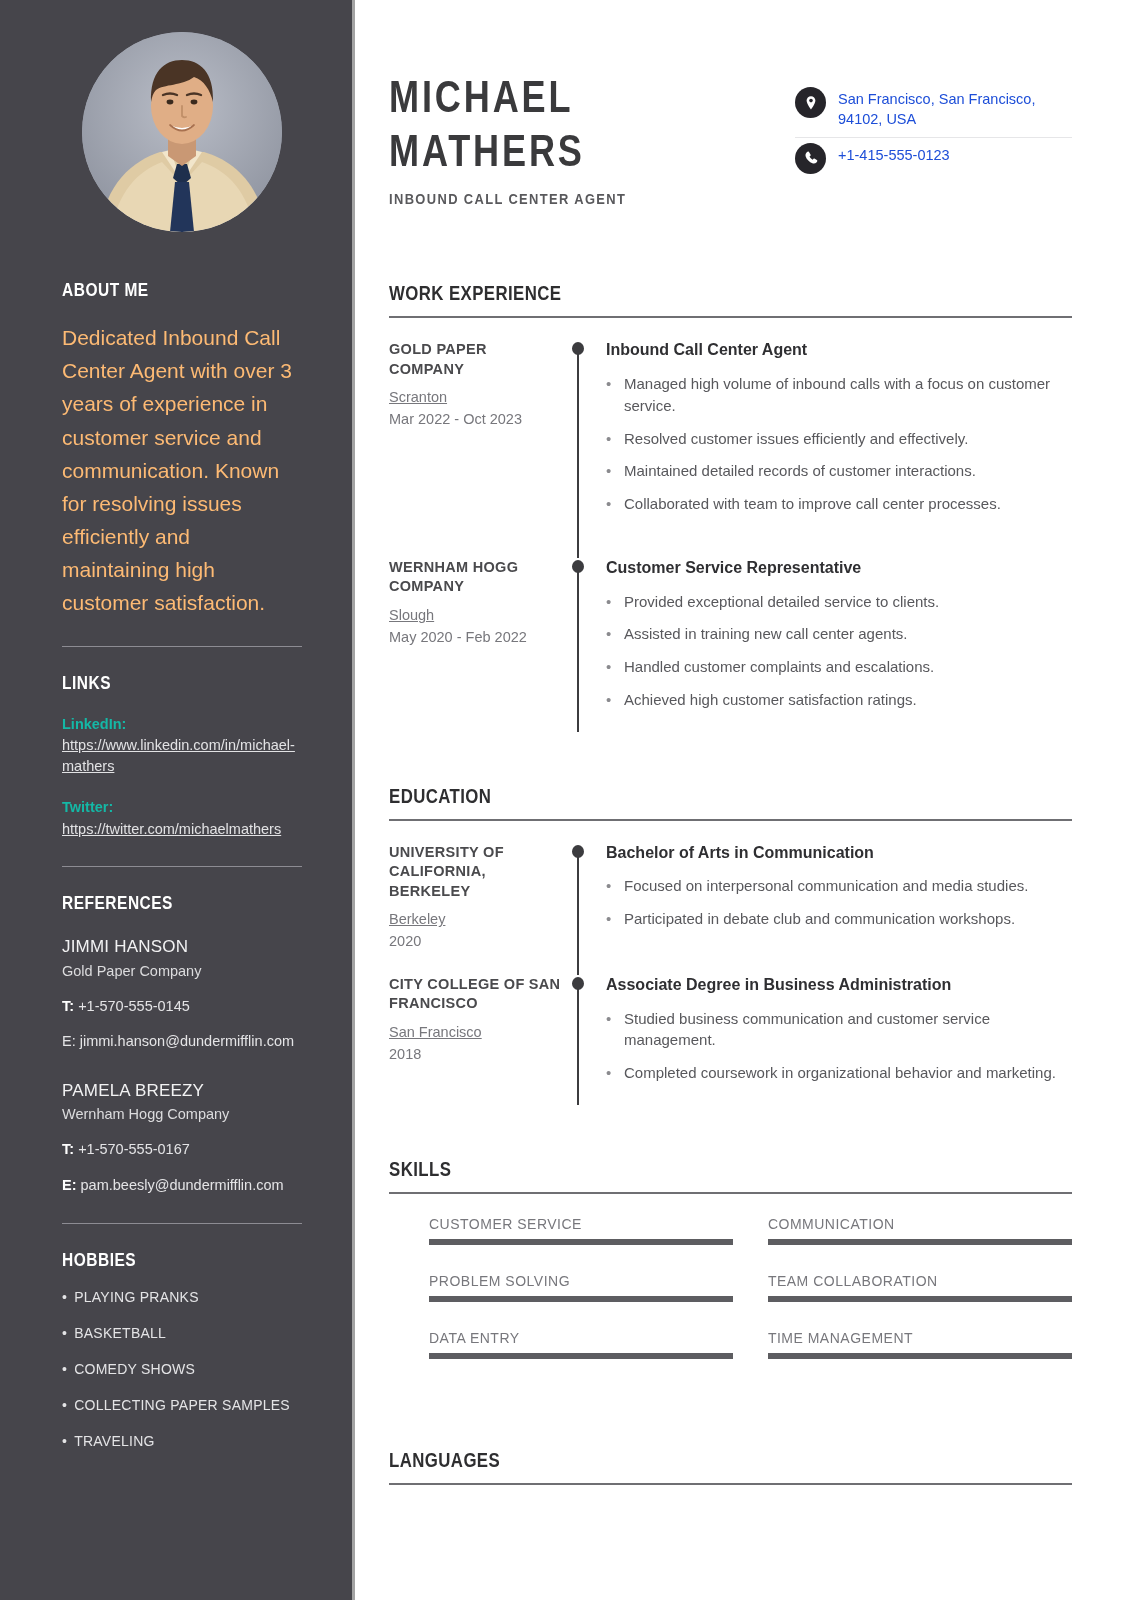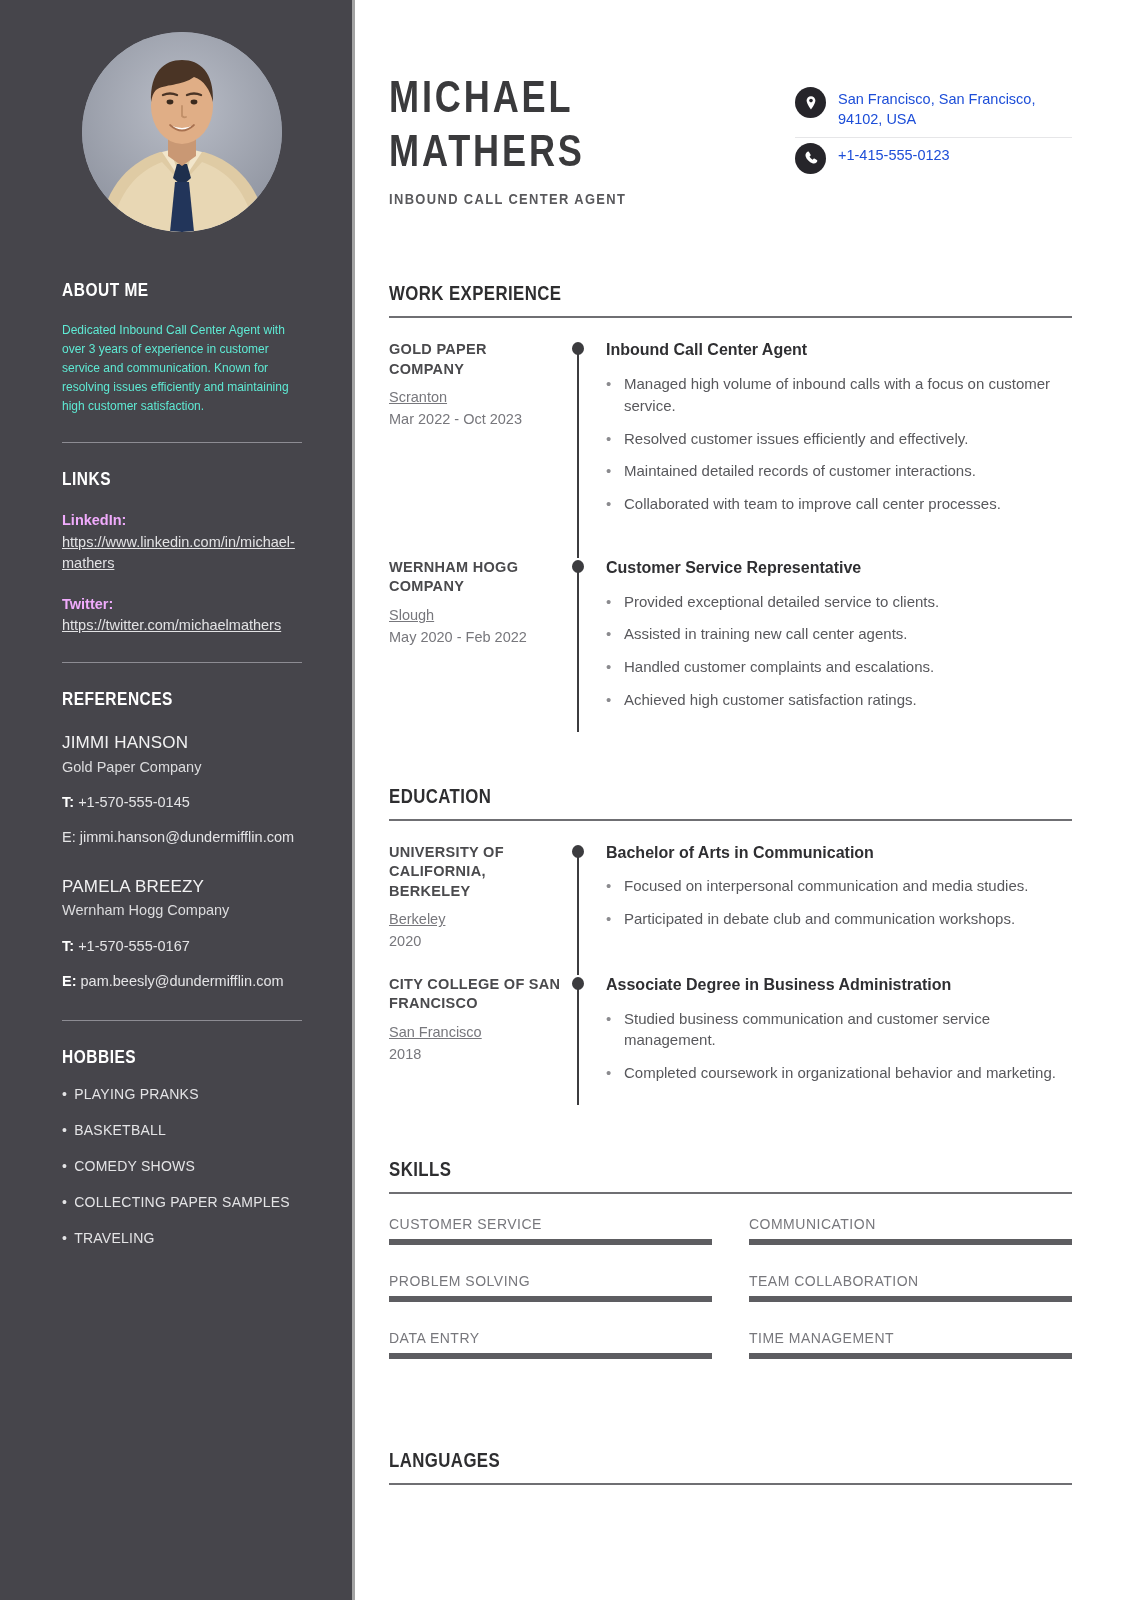--- a/index.html
+++ b/index.html
@@ -58,38 +58,38 @@
     transform-origin: left center;
   }
 
   .side-h.about   { margin-top: 48px; }
   .side-h.links   { margin-top: 0; }
   .side-h.refs    { margin-top: 0; }
   .side-h.hobbies { margin-top: 0; }
 
   .about-text {
     margin-top: 20px;
-    font-size: 12px;
+    font-size: 21px;
     line-height: 1.58;
-    color: #5eead4;
+    color: #fdba74;
   }
 
   .side-divider {
     height: 1px;
     background: #8d8c93;
     margin: 26px 0 26px 0;
   }
 
   .link-block { margin-top: 20px; }
   .link-block + .link-block { margin-top: 20px; }
 
   .link-label {
     font-size: 14.5px;
     font-weight: bold;
-    color: #f0abfc;
+    color: #14b8a6;
     line-height: 1.5;
   }
 
   .link-url {
     font-size: 14.5px;
     color: #e2e2e4;
     text-decoration: underline;
     line-height: 1.45;
     word-break: break-all;
     display: block;
@@ -310,20 +310,21 @@
     line-height: 1.45;
     color: #8a8a8e;
   }
 
   
   .skills-grid {
     display: flex;
     flex-wrap: wrap;
     margin-top: 22px;
     justify-content: space-between;
+    margin-left: 40px;
   }
   .skill {
     width: 47.3%;
     margin-bottom: 28px;
   }
   .skill-name {
     font-size: 14px;
     color: #77777c;
     letter-spacing: 0.5px;
     text-transform: uppercase;

